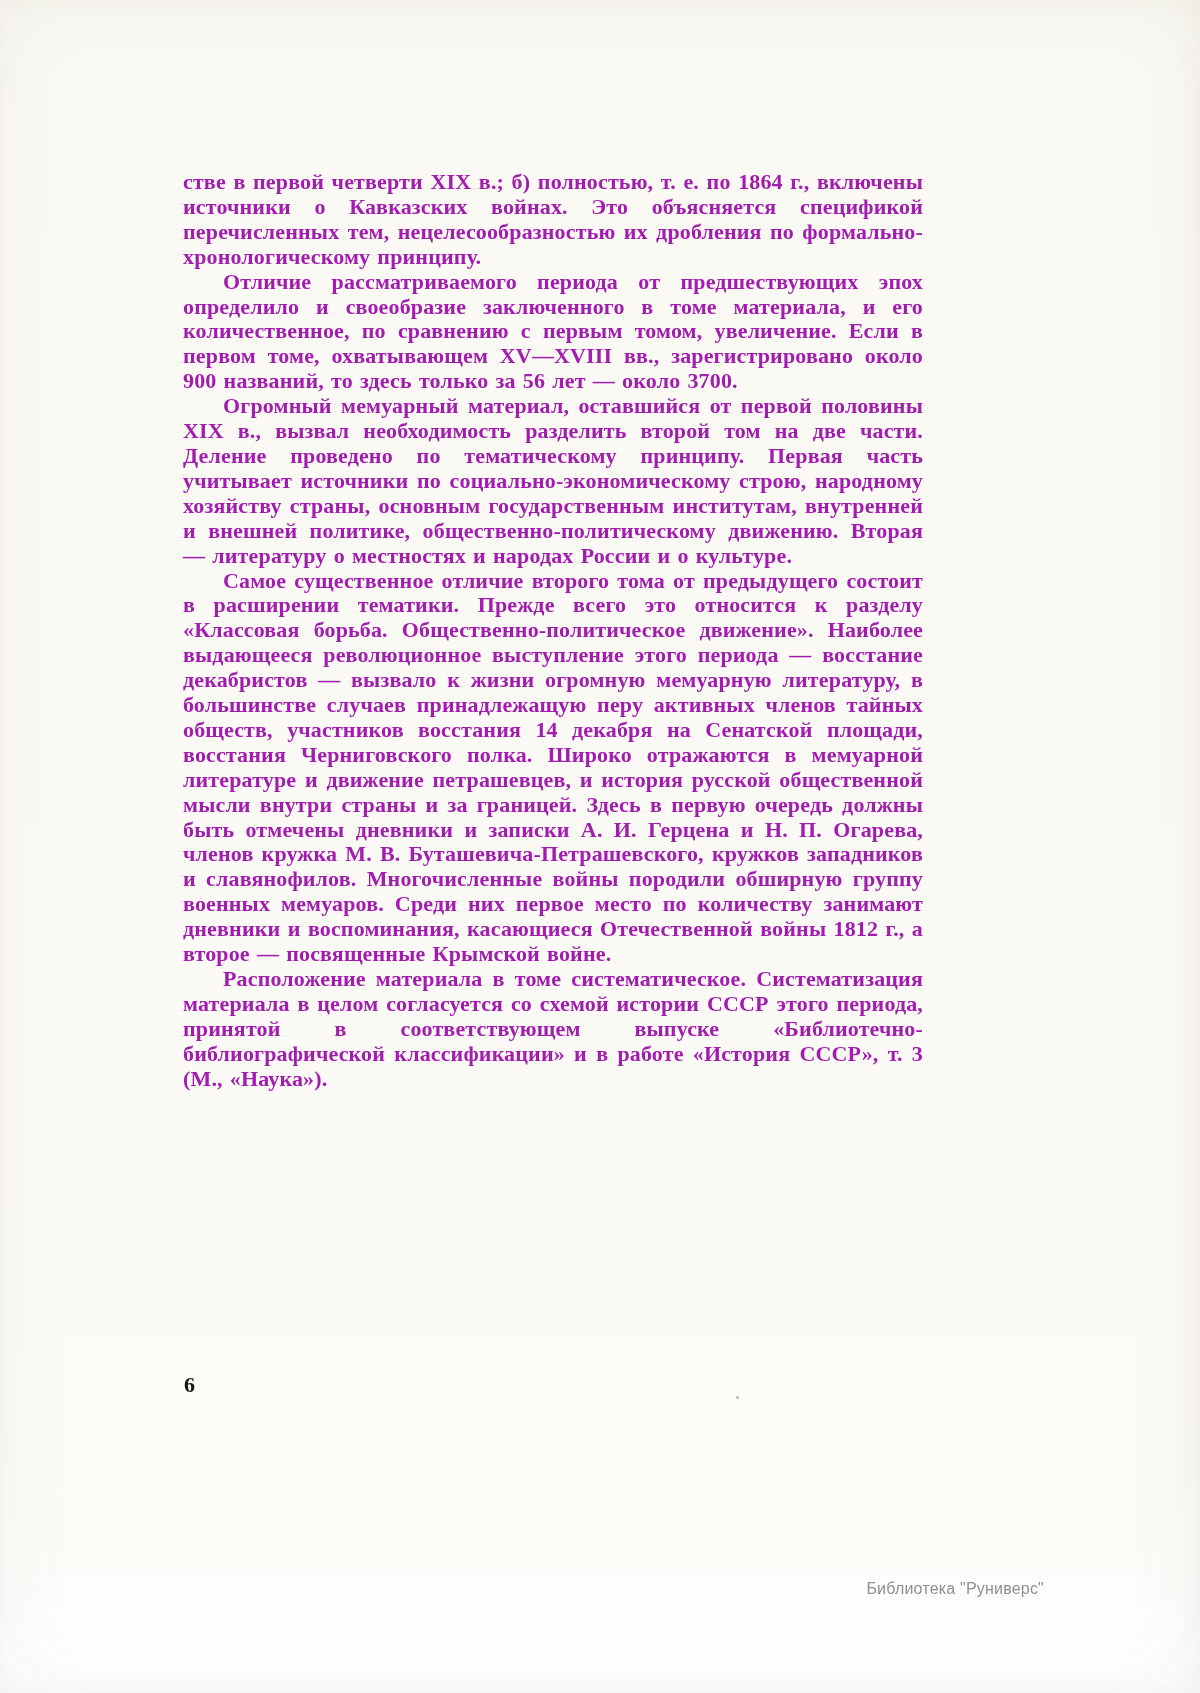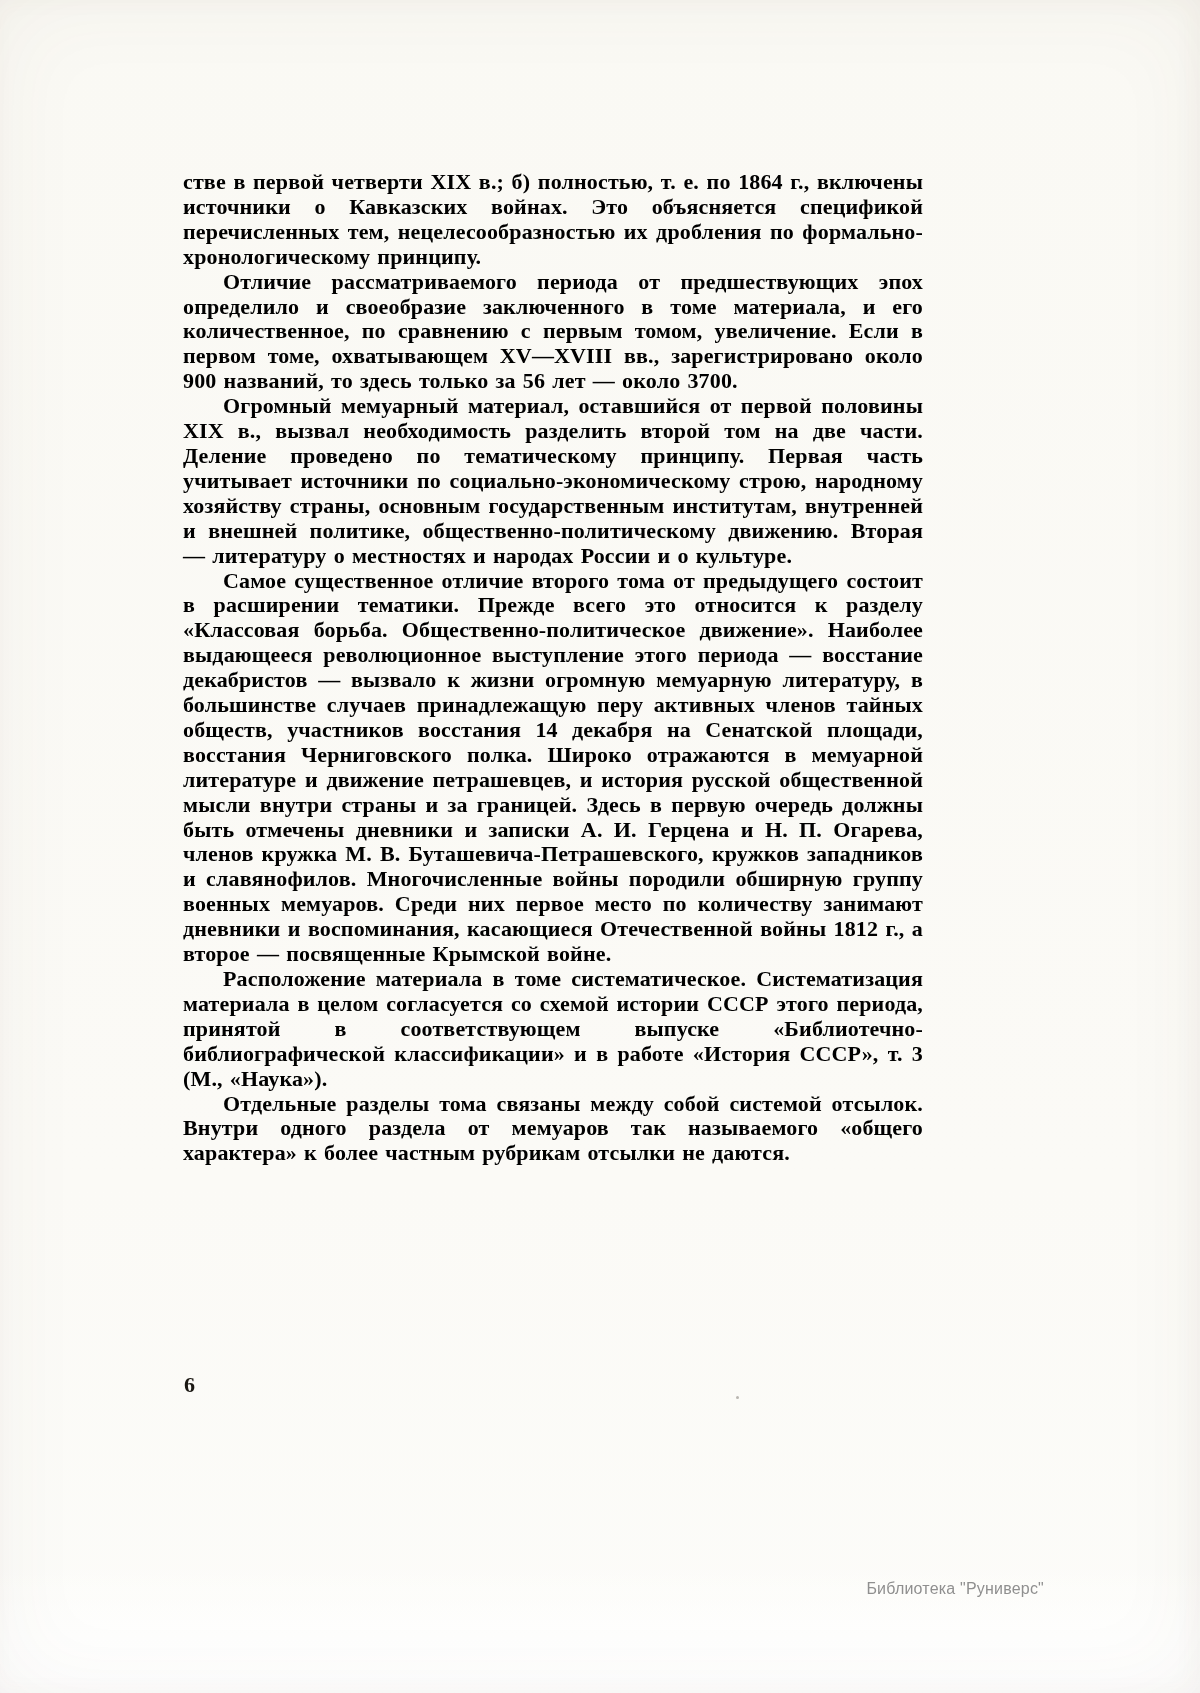--- a/index.html
+++ b/index.html
@@ -34,21 +34,21 @@
   }
 
   .text-block p {
     font-size:22px;
     line-height:24.9px;
     font-weight:700;
     text-align:justify;
     text-indent:40px;
     letter-spacing:0.15px;
     word-spacing:1.5px;
-    color:#000000;
+    color:#a21caf;
   }
 
   .text-block p.continuation {
     text-indent:0;
   }
 
   .page-number {
     position:absolute;
     left:184px;
     top:1372px;
@@ -89,21 +89,20 @@
 </style>
 </head>
 <body>
 
 <div class="text-block">
   <p class="continuation">стве в первой четверти XIX в.; б) полностью, т. е. по 1864 г., включены источники о Кавказских войнах. Это объясняется спецификой перечисленных тем, нецелесообразностью их дробления по формально-хронологическому принципу.</p>
   <p>Отличие рассматриваемого периода от предшествующих эпох определило и своеобразие заключенного в томе материала, и его количественное, по сравнению с первым томом, увеличение. Если в первом томе, охватывающем XV—XVIII вв., зарегистрировано около 900 названий, то здесь только за 56 лет — около 3700.</p>
   <p>Огромный мемуарный материал, оставшийся от первой половины XIX в., вызвал необходимость разделить второй том на две части. Деление проведено по тематическому принципу. Первая часть учитывает источники по социально-экономическому строю, народному хозяйству страны, основным государственным институтам, внутренней и внешней политике, общественно-политическому движению. Вторая — литературу о местностях и народах России и о культуре.</p>
   <p>Самое существенное отличие второго тома от предыдущего состоит в расширении тематики. Прежде всего это относится к разделу «Классовая борьба. Общественно-политическое движение». Наиболее выдающееся революционное выступление этого периода — восстание декабристов — вызвало к жизни огромную мемуарную литературу, в большинстве случаев принадлежащую перу активных членов тайных обществ, участников восстания 14 декабря на Сенатской площади, восстания Черниговского полка. Широко отражаются в мемуарной литературе и движение петрашевцев, и история русской общественной мысли внутри страны и за границей. Здесь в первую очередь должны быть отмечены дневники и записки А. И. Герцена и Н. П. Огарева, членов кружка М. В. Буташевича-Петрашевского, кружков западников и славянофилов. Многочисленные войны породили обширную группу военных мемуаров. Среди них первое место по количеству занимают дневники и воспоминания, касающиеся Отечественной войны 1812 г., а второе — посвященные Крымской войне.</p>
   <p>Расположение материала в томе систематическое. Систематизация материала в целом согласуется со схемой истории СССР этого периода, принятой в соответствующем выпуске «Библиотечно-библиографической классификации» и в работе «История СССР», т. 3 (М., «Наука»).</p>
-  <p>Отдельные разделы тома связаны между собой системой отсылок. Внутри одного раздела от мемуаров так называемого «общего характера» к более частным рубрикам отсылки не даются.</p>
 </div>
 
 <div class="page-number">6</div>
 
 <div class="speck"></div>
 
 <div class="footer-strip"></div>
 
 <div class="watermark">Библиотека "Руниверс"</div>
 

